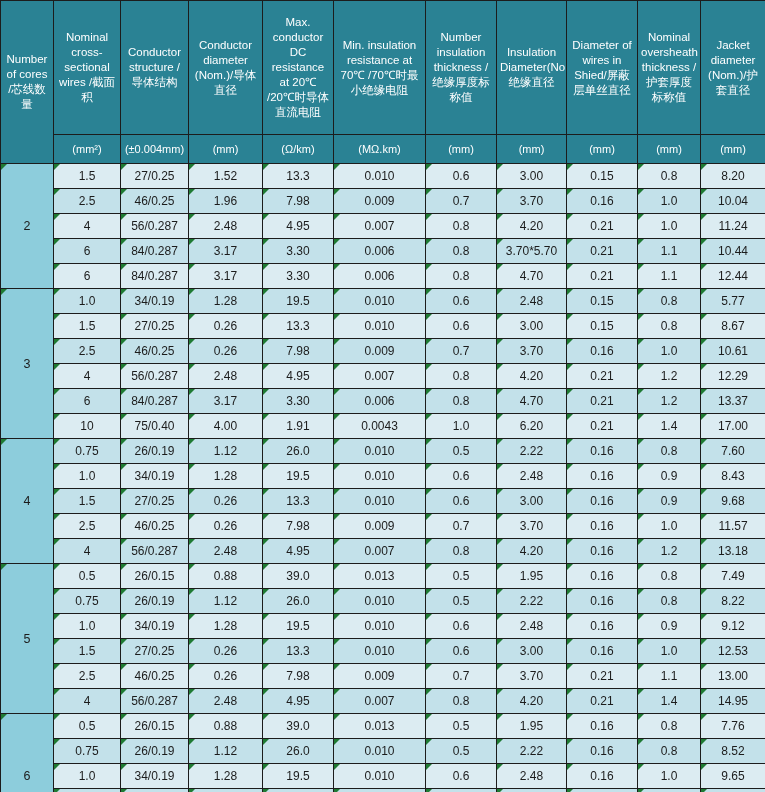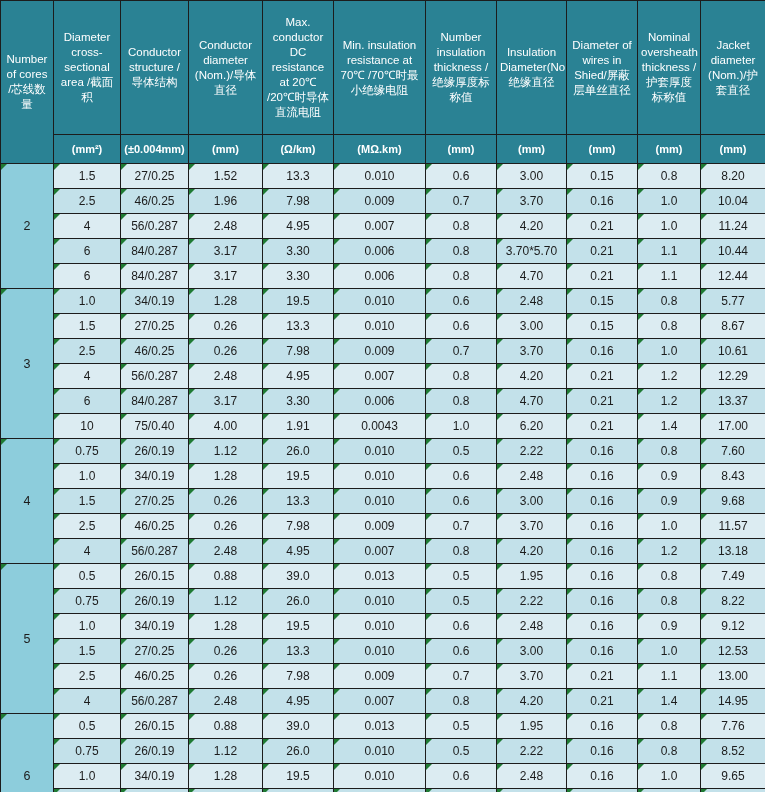--- a/index.html
+++ b/index.html
@@ -39,21 +39,21 @@
     line-height: 15px;
     padding: 14px 3px;
     font-weight: normal;
   }
   thead th.ucell {
     background: #2a8294;
     color: #ffffff;
     font-size: 11px;
     line-height: 13px;
     padding: 3px 2px;
-    font-weight: bold;
+    font-weight: normal;
     height: 22px;
   }
 
   
   td.core {
     background: #8dcddc;
     color: #1c1c1c;
     font-size: 12.5px;
   }
   td.val {
@@ -90,21 +90,21 @@
       <col style="width:92px">
     <col style="width:71px">
       <col style="width:70px">
       <col style="width:71px">
     <col style="width:63px">
       <col style="width:65px">
   </colgroup>
   <thead>
     <tr id="hdr-title-row">
         <th class="hcell" rowspan="2" style="height: 112px;">Number of cores /芯线数量</th>
-        <th class="hcell">Diameter cross-sectional area /截面积</th>
+        <th class="hcell">Nominal cross-sectional wires /截面积</th>
         <th class="hcell">Conductor structure /导体结构</th>
         <th class="hcell">Conductor diameter (Nom.)/导体直径</th>
         <th class="hcell">Max. conductor DC resistance at 20℃ /20℃时导体直流电阻</th>
         <th class="hcell">Min. insulation resistance at 70℃ /70℃时最小绝缘电阻</th>
         <th class="hcell">Number insulation thickness /绝缘厚度标称值</th>
         <th class="hcell">Insulation Diameter(Nom.)/绝缘直径</th>
         <th class="hcell">Diameter of wires in Shied/屏蔽层单丝直径</th>
         <th class="hcell">Nominal oversheath thickness /护套厚度标称值</th>
         <th class="hcell">Jacket diameter (Nom.)/护套直径</th>
       </tr>

